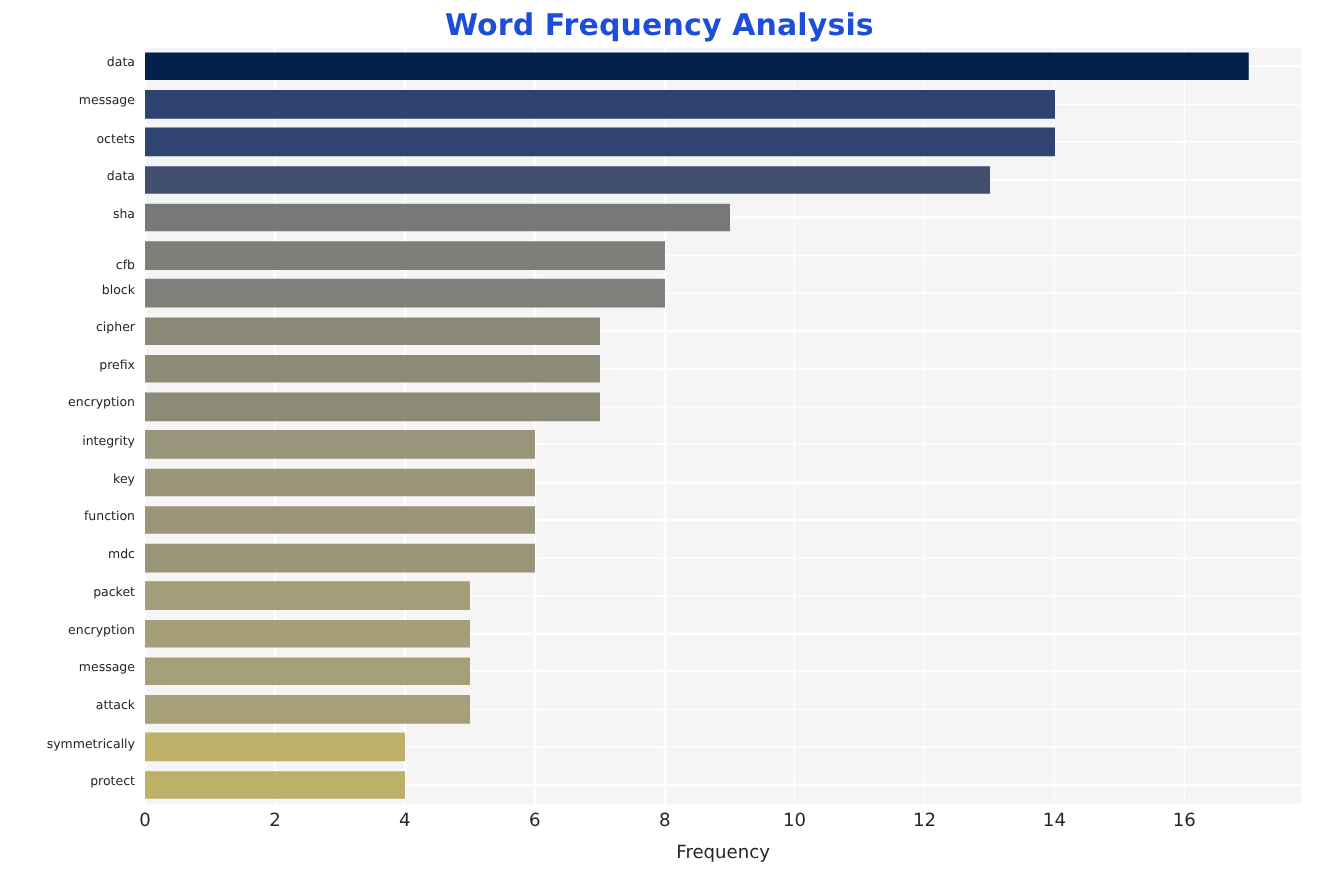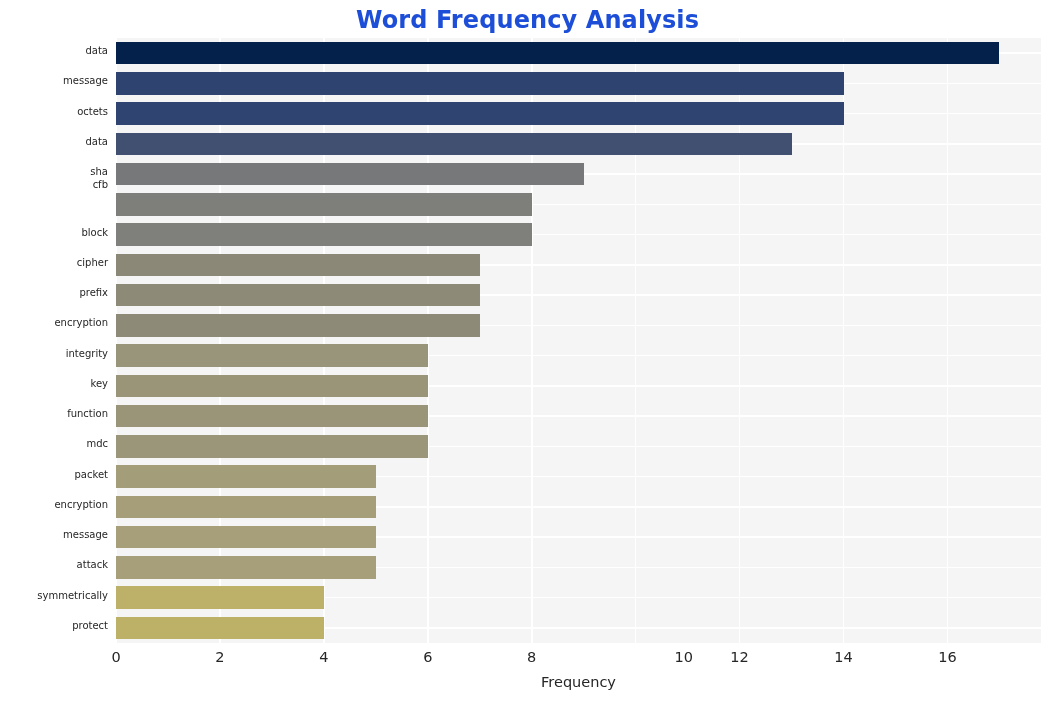--- a/index.html
+++ b/index.html
@@ -199,21 +199,21 @@
         <div class="bar" title="protect: 4" style="width: 207.865px; background: rgb(189, 177, 104); height: 22.385px;"></div>
       </div>
     </div>
 
   <div id="ytick-layer">
       <div class="ytick" style="top: 8.125px;">data</div>
       <div class="ytick" style="top: 38.375px;">message</div>
       <div class="ytick" style="top: 68.625px;">octets</div>
       <div class="ytick" style="top: 98.875px;">data</div>
       <div class="ytick" style="top: 129.125px;">sha</div>
-      <div class="ytick" style="top: 142px;">cfb</div>
+      <div class="ytick" style="top: 170px;">cfb</div>
       <div class="ytick" style="top: 189.625px; text-align: right;">block</div>
       <div class="ytick" style="top: 219.875px;">cipher</div>
       <div class="ytick" style="top: 250.125px;">prefix</div>
       <div class="ytick" style="top: 280.375px;">encryption</div>
       <div class="ytick" style="top: 310.625px; text-align: right;">integrity</div>
       <div class="ytick" style="top: 340.875px;">key</div>
       <div class="ytick" style="top: 371.125px;">function</div>
       <div class="ytick" style="top: 401.375px;">mdc</div>
       <div class="ytick" style="top: 431.625px;">packet</div>
       <div class="ytick" style="top: 461.875px;">encryption</div>
@@ -222,21 +222,21 @@
       <div class="ytick" style="top: 552.625px;">symmetrically</div>
       <div class="ytick" style="top: 582.875px;">protect</div>
     </div>
 
   <div id="xtick-layer">
       <div class="xtick" style="left: 116px;">0</div>
       <div class="xtick" style="left: 219.933px;">2</div>
       <div class="xtick" style="left: 323.865px;">4</div>
       <div class="xtick" style="left: 427.798px;">6</div>
       <div class="xtick" style="left: 531.73px;">8</div>
-      <div class="xtick" style="left: 635.663px; margin-left: 48px;">10</div>
+      <div class="xtick" style="left: 635.663px;">10</div>
       <div class="xtick" style="left: 739.596px;">12</div>
       <div class="xtick" style="left: 843.528px;">14</div>
       <div class="xtick" style="left: 947.461px;">16</div>
     </div>
 
   <div id="xlabel">Frequency</div>
 
 </div>
 
 </body></html>

